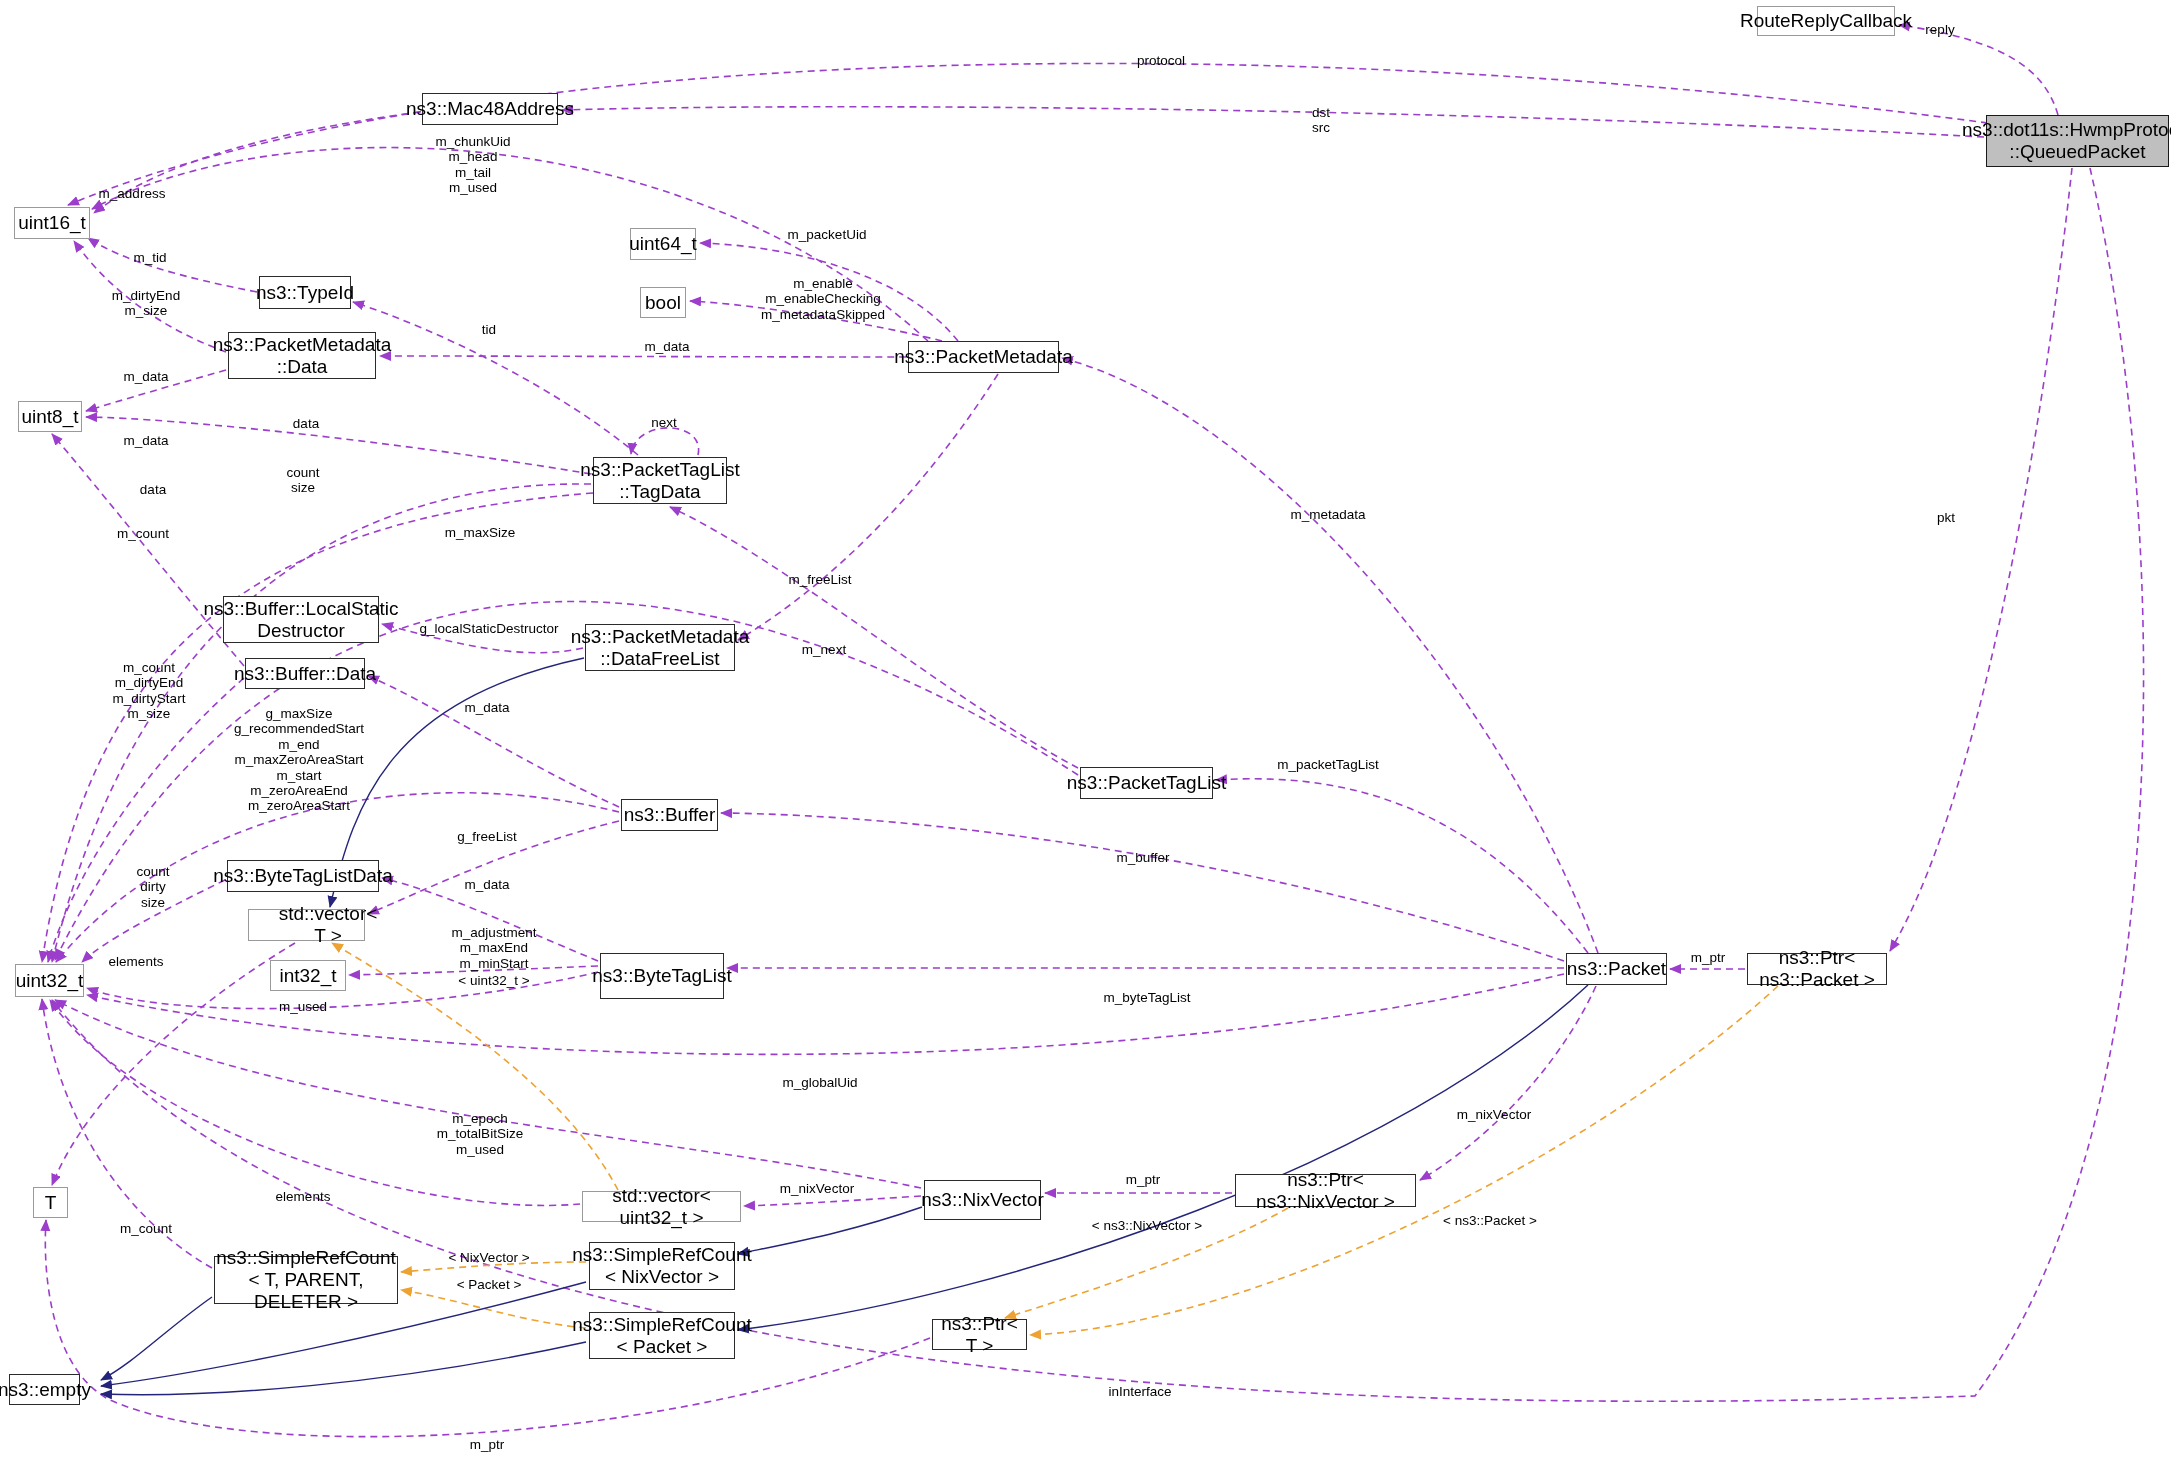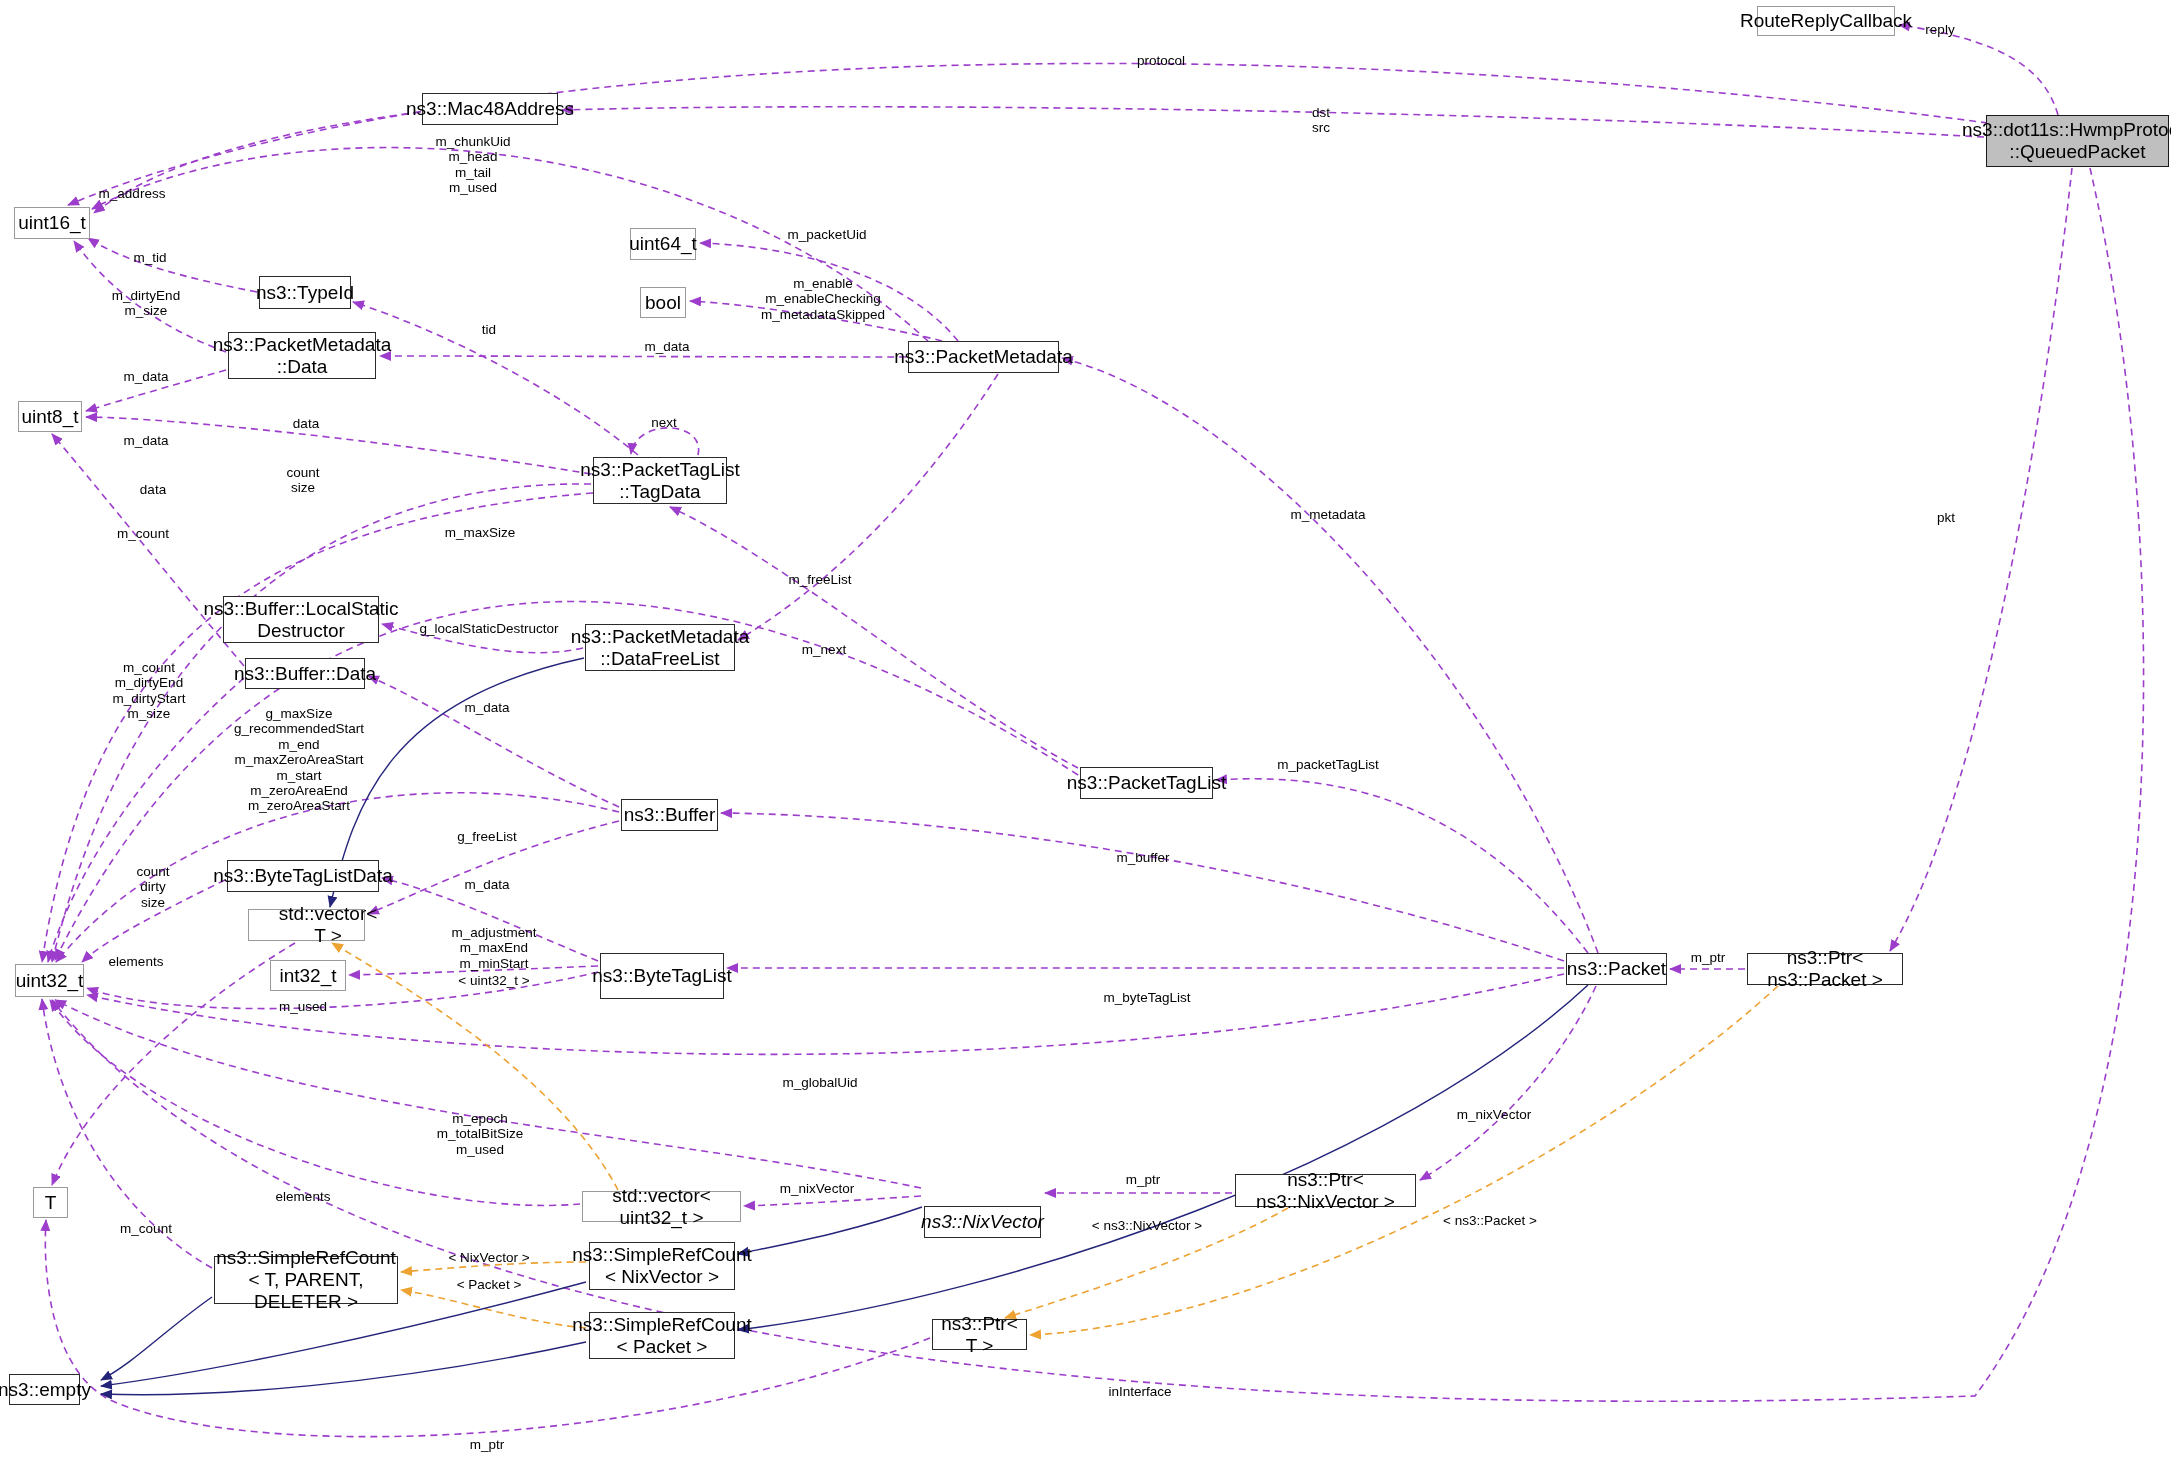--- a/index.html
+++ b/index.html
@@ -111,24 +111,24 @@
       <div class="node class" style="left: 585px; top: 624px; width: 150px; height: 47px;">ns3::PacketMetadata
 ::DataFreeList</div>
       <div class="node class" style="left: 1080px; top: 767px; width: 133px; height: 32px;">ns3::PacketTagList</div>
       <div class="node class" style="left: 621px; top: 799px; width: 97px; height: 32px;">ns3::Buffer</div>
       <div class="node class" style="left: 227px; top: 860px; width: 152px; height: 32px;">ns3::ByteTagListData</div>
       <div class="node ext" style="left: 248px; top: 909px; width: 117px; height: 32px; padding-left: 43px;">std::vector&lt; T &gt;</div>
       <div class="node ext" style="left: 270px; top: 960px; width: 76px; height: 31px;">int32_t</div>
       <div class="node class" style="left: 600px; top: 953px; width: 124px; height: 46px;">ns3::ByteTagList</div>
       <div class="node ext" style="left: 15px; top: 964px; width: 69px; height: 33px;">uint32_t</div>
       <div class="node class" style="left: 1566px; top: 953px; width: 101px; height: 32px;">ns3::Packet</div>
-      <div class="node class" style="left: 1747px; top: 953px; width: 156px; height: 32px;">ns3::Ptr&lt; ns3::Packet &gt;</div>
+      <div class="node class" style="left: 1747px; top: 953px; width: 140px; height: 32px;">ns3::Ptr&lt; ns3::Packet &gt;</div>
       <div class="node ext" style="left: 33px; top: 1187px; width: 35px; height: 31px;">T</div>
       <div class="node ext" style="left: 582px; top: 1191px; width: 159px; height: 31px;">std::vector&lt; uint32_t &gt;</div>
-      <div class="node class" style="left: 924px; top: 1206px; width: 117px; height: 32px; font-style: italic;">ns3::NixVector</div>
+      <div class="node class" style="left: 924px; top: 1180px; width: 117px; height: 40px;">ns3::NixVector</div>
       <div class="node class" style="left: 1235px; top: 1174px; width: 181px; height: 33px;">ns3::Ptr&lt; ns3::NixVector &gt;</div>
       <div class="node class" style="left: 214px; top: 1256px; width: 184px; height: 48px;">ns3::SimpleRefCount
 &lt; T, PARENT, DELETER &gt;</div>
       <div class="node class" style="left: 589px; top: 1242px; width: 146px; height: 48px;">ns3::SimpleRefCount
 &lt; NixVector &gt;</div>
       <div class="node class" style="left: 589px; top: 1312px; width: 146px; height: 47px;">ns3::SimpleRefCount
 &lt; Packet &gt;</div>
       <div class="node class" style="left: 932px; top: 1319px; width: 95px; height: 31px;">ns3::Ptr&lt; T &gt;</div>
       <div class="node class" style="left: 9px; top: 1374px; width: 71px; height: 31px;">ns3::empty</div>
     </div>

